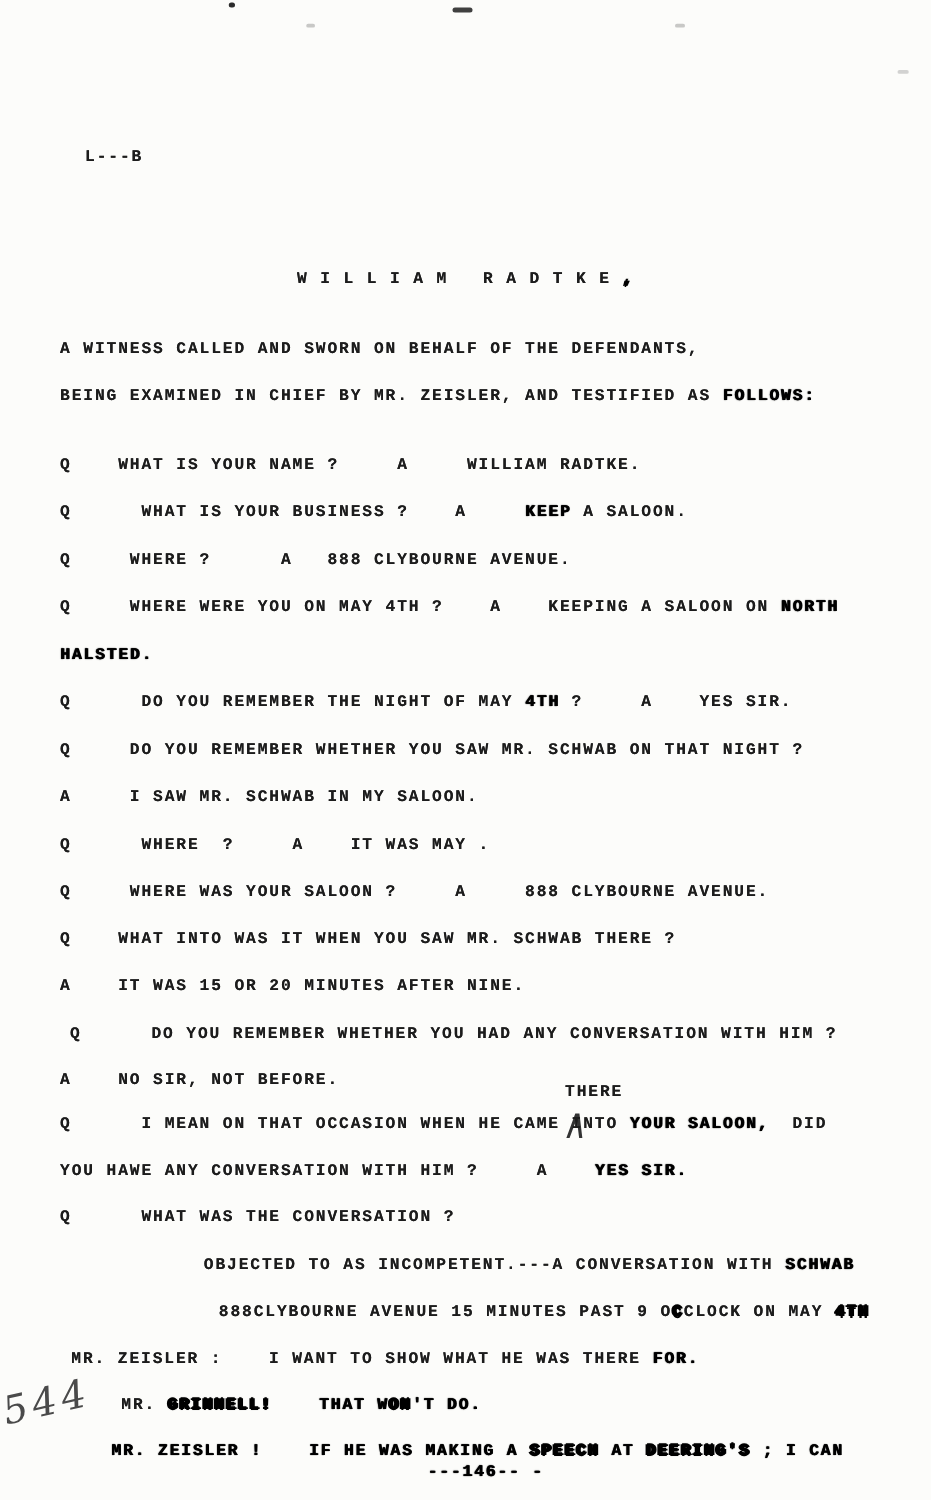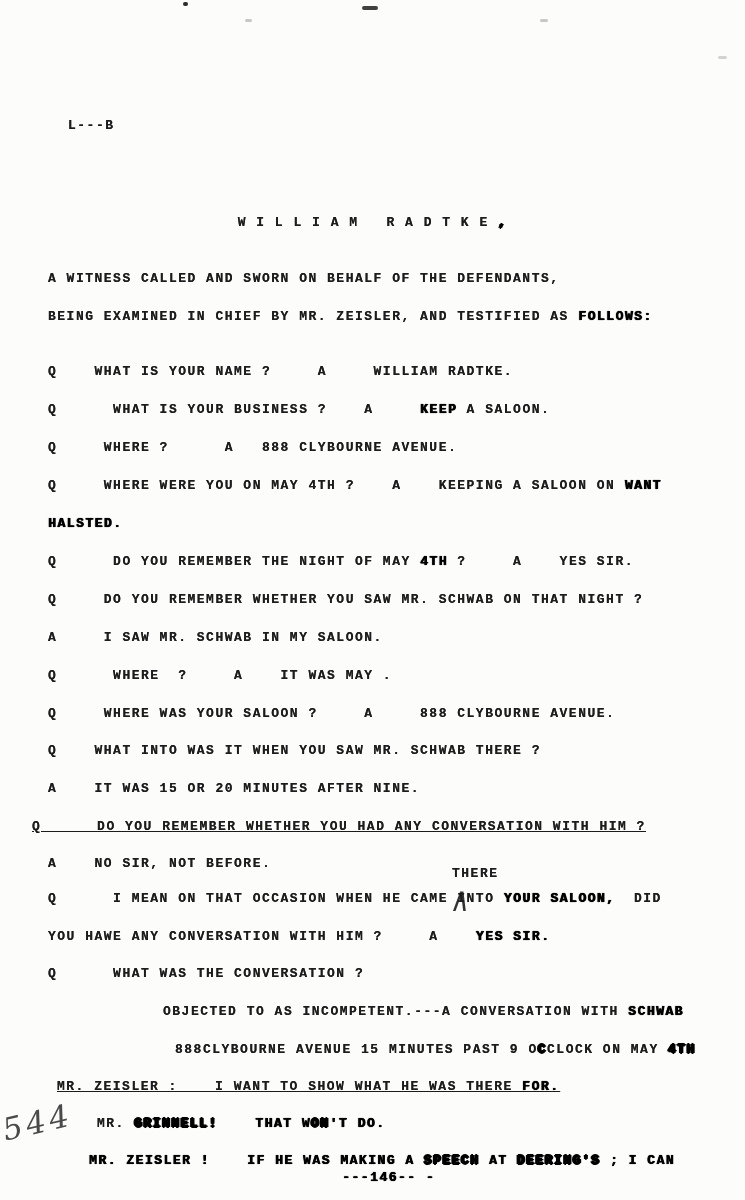--- a/index.html
+++ b/index.html
@@ -81,35 +81,35 @@
   <div class="caret">∧</div>
 
   <div id="lines">
       <div class="tline" style="top: 118px; left: 68px;"><span>L---B</span></div>
       <div class="tline center" style="top: 215px;"><span>W I L L I A M   R A D T K E </span><span data-style="blot">,</span></div>
       <div class="tline" style="top: 271px; left: 48px; text-align: center;"><span>A WITNESS CALLED AND SWORN ON BEHALF OF THE DEFENDANTS,</span></div>
       <div class="tline" style="top: 309px; left: 48px;"><span>BEING EXAMINED IN CHIEF BY MR. ZEISLER, AND TESTIFIED AS </span><span data-style="smudge">FOLLOWS:</span></div>
       <div class="tline" style="top: 364px; left: 48px;"><span>Q    WHAT IS YOUR NAME ?     A     WILLIAM RADTKE.</span></div>
       <div class="tline" style="top: 402px; left: 48px;"><span>Q      WHAT IS YOUR BUSINESS ?    A     </span><span data-style="smudge">KEEP</span><span> A SALOON.</span></div>
       <div class="tline" style="top: 440px; left: 48px;"><span>Q     WHERE ?      A   888 CLYBOURNE AVENUE.</span></div>
-      <div class="tline" style="top: 478px; left: 48px;"><span>Q     WHERE WERE YOU ON MAY 4TH ?    A    KEEPING A SALOON ON </span><span data-style="smudge">WANT</span></div>
+      <div class="tline" style="top: 478px; left: 48px;"><span>Q     WHERE WERE YOU ON MAY 4TH ?    A    KEEPING A SALOON ON </span><span data-style="smudge">NORTH</span></div>
       <div class="tline" style="top: 516px; left: 48px;"><span data-style="smudge">HALSTED.</span></div>
       <div class="tline" style="top: 554px; left: 48px;"><span>Q      DO YOU REMEMBER THE NIGHT OF MAY </span><span data-style="smudge">4TH</span><span> ?     A    YES SIR.</span></div>
       <div class="tline" style="top: 592px; left: 48px;"><span>Q     DO YOU REMEMBER WHETHER YOU SAW MR. SCHWAB ON THAT NIGHT ?</span></div>
       <div class="tline" style="top: 630px; left: 48px;"><span>A     I SAW MR. SCHWAB IN MY SALOON.</span></div>
       <div class="tline" style="top: 668px; left: 48px;"><span>Q      WHERE  ?     A    IT WAS MAY .</span></div>
       <div class="tline" style="top: 706px; left: 48px;"><span>Q     WHERE WAS YOUR SALOON ?     A     888 CLYBOURNE AVENUE.</span></div>
       <div class="tline" style="top: 743px; left: 48px;"><span>Q    WHAT INTO WAS IT WHEN YOU SAW MR. SCHWAB THERE ?</span></div>
       <div class="tline" style="top: 781px; left: 48px;"><span>A    IT WAS 15 OR 20 MINUTES AFTER NINE.</span></div>
-      <div class="tline" style="top: 819px; left: 32px; text-decoration: underline;"><span>Q      DO YOU REMEMBER WHETHER YOU HAD ANY CONVERSATION WITH HIM ?</span></div>
+      <div class="tline" style="top: 819px; left: 56px;"><span>Q      DO YOU REMEMBER WHETHER YOU HAD ANY CONVERSATION WITH HIM ?</span></div>
       <div class="tline" style="top: 856px; left: 48px;"><span>A    NO SIR, NOT BEFORE.</span></div>
       <div class="tline" style="top: 866px; left: 452px;"><span>THERE</span></div>
       <div class="tline" style="top: 891px; left: 48px;"><span>Q      I MEAN ON THAT OCCASION WHEN HE CAME INTO </span><span data-style="smudge">YOUR SALOON,</span><span>  DID</span></div>
       <div class="tline" style="top: 929px; left: 48px;"><span>YOU HAWE ANY CONVERSATION WITH HIM ?     A    </span><span data-style="smudge">YES SIR.</span></div>
       <div class="tline" style="top: 966px; left: 48px;"><span>Q      WHAT WAS THE CONVERSATION ?</span></div>
       <div class="tline" style="top: 1004px; left: 163px;"><span>OBJECTED TO AS INCOMPETENT.---A CONVERSATION WITH </span><span data-style="smudge">SCHWAB</span></div>
       <div class="tline" style="top: 1042px; left: 175px;"><span>888CLYBOURNE AVENUE 15 MINUTES PAST 9 O</span><span data-style="blot">C</span><span>CLOCK ON MAY </span><span data-style="blot">4TH</span></div>
-      <div class="tline" style="top: 1079px; left: 57px; text-decoration: underline;"><span>MR. ZEISLER :    I WANT TO SHOW WHAT HE WAS THERE </span><span data-style="smudge">FOR.</span></div>
+      <div class="tline" style="top: 1079px; left: 57px;"><span>MR. ZEISLER :    I WANT TO SHOW WHAT HE WAS THERE </span><span data-style="smudge">FOR.</span></div>
       <div class="tline" style="top: 1116px; left: 57px; padding-left: 40px;"><span>MR. </span><span data-style="blot">GRINNELL!</span><span data-style="smudge">    THAT W</span><span data-style="blot">ON</span><span data-style="smudge">'T DO.</span></div>
       <div class="tline heavy" style="top: 1153px; left: 57px;"><span>MR. ZEISLER !    IF HE WAS MAKING A </span><span data-style="blot">SPEECH</span><span> AT </span><span data-style="blot">DEERING'S</span><span> ; I CAN</span></div>
       <div class="tline center heavy" style="top: 1170px;"><span data-style="smudge">---146-- -</span></div>
     </div>
 </div>
 
 </body></html>

